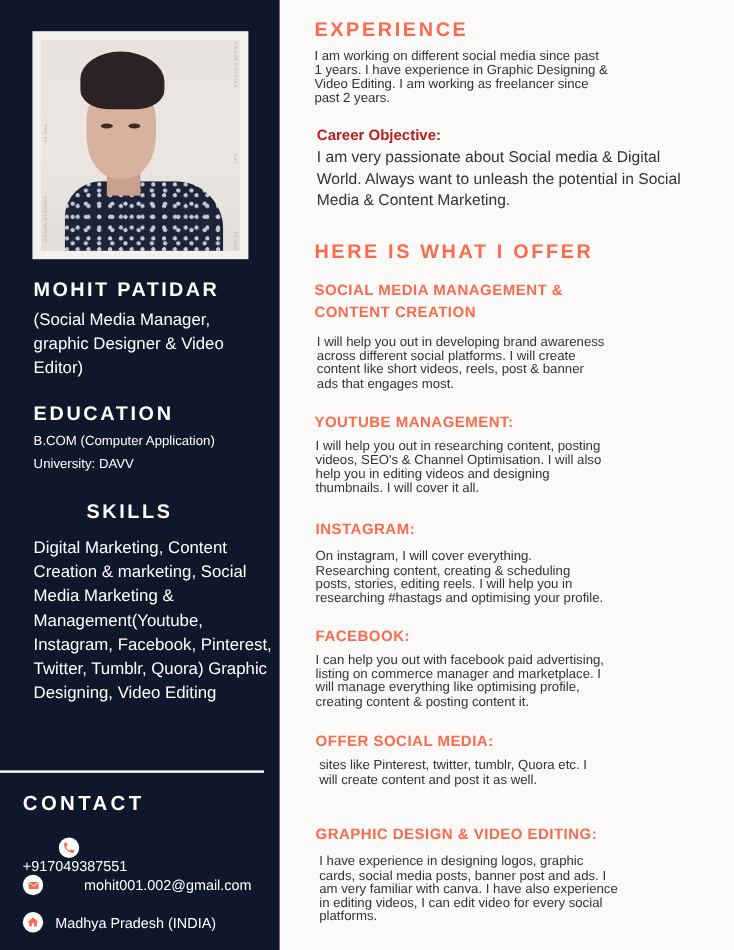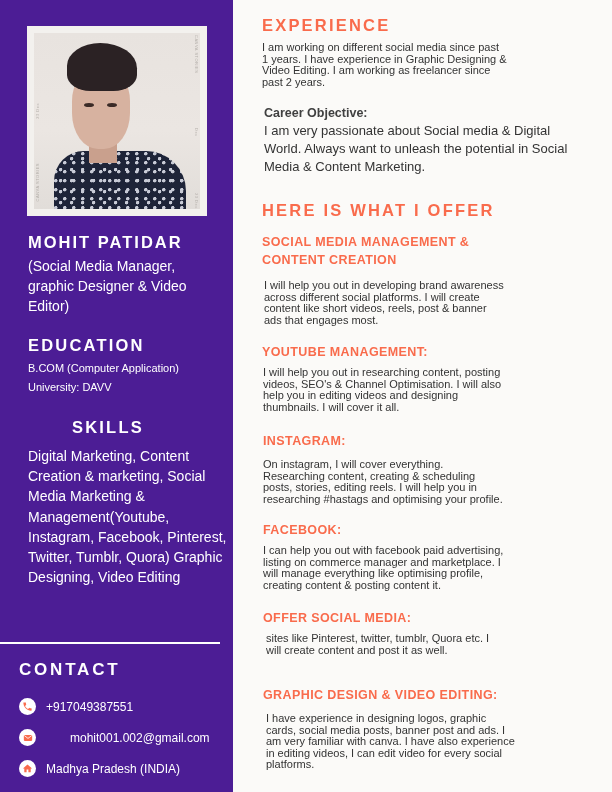--- a/index.html
+++ b/index.html
@@ -5,21 +5,21 @@
     * { box-sizing: border-box; margin: 0; padding: 0; }
     html, body { width: 612px; height: 792px; overflow: hidden; }
     body {
       background: #fbfaf8;
       font-family: "Liberation Sans", sans-serif;
       position: relative;
     }
     .sidebar {
       position: absolute; left: 0; top: 0;
       width: 233px; height: 792px;
-      background: #4c1d95;
+      background: #0f172a;
       color: #ffffff;
     }
     .photo-frame {
       position: absolute; left: 27px; top: 26px;
       width: 180px; height: 190px;
       background: #f3f1ee;
       padding: 7px;
     }
     .photo {
       position: relative;
@@ -121,21 +121,21 @@
       color: #333333;
     }
     .sub-heading {
       position: absolute; left: 0;
       color: #f96b4c; font-weight: bold;
       font-size: 12.5px; letter-spacing: 0.4px;
       line-height: 18px;
     }
     .career-label {
       position: absolute; left: 2px; top: 106px;
-      color: #404040; font-weight: bold; font-size: 12.5px;
+      color: #b91c1c; font-weight: bold; font-size: 12.5px;
     }
     .career-text {
       position: absolute; left: 2px; top: 122px;
       width: 320px;
       font-size: 13px; line-height: 18px; color: #333333;
     }
   </style>
 </head>
 <body>
 
@@ -163,21 +163,21 @@
   <div class="edu-line" style="top:362px;">B.COM (Computer Application)</div>
   <div class="edu-line" style="top:381px;">University: DAVV</div>
 
   <div class="side-heading" style="top:418px;margin-left:44px;">SKILLS</div>
   <div class="skills">Digital Marketing, Content Creation &amp; marketing, Social Media Marketing &amp; Management(Youtube, Instagram, Facebook, Pinterest, Twitter, Tumblr, Quora) Graphic Designing, Video Editing</div>
 
   <div class="divider"></div>
 
   <div class="contact-heading">CONTACT</div>
 
-  <div class="contact-row" style="top:698px;">
+  <div class="contact-row" style="top:698px;flex-direction:column;">
     <span class="contact-icon">
       <svg width="11" height="11" viewBox="0 0 24 24">
           <path fill="#f96b4c" d="M6.6 10.8c1.4 2.8 3.8 5.1 6.6 6.6l2.2-2.2c.3-.3.7-.4 1-.2 1.1.4 2.3.6 3.6.6.6 0 1 .4 1 1V20c0 .6-.4 1-1 1C10.6 21 3 13.4 3 4c0-.6.4-1 1-1h3.5c.6 0 1 .4 1 1 0 1.3.2 2.5.6 3.6.1.3 0 .7-.2 1L6.6 10.8z"></path>
         </svg>
     </span>
     <span>+917049387551</span>
   </div>
 
   <div class="contact-row" style="top:729px;gap:24px;">
     <span class="contact-icon">

